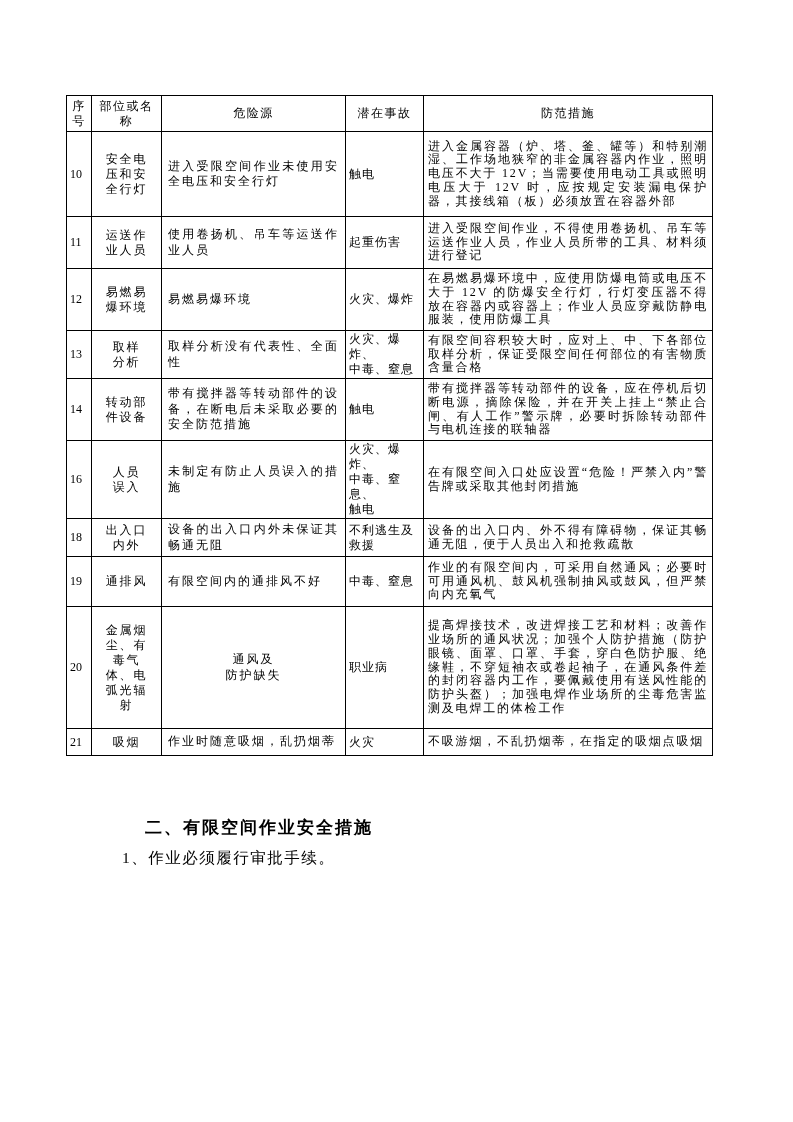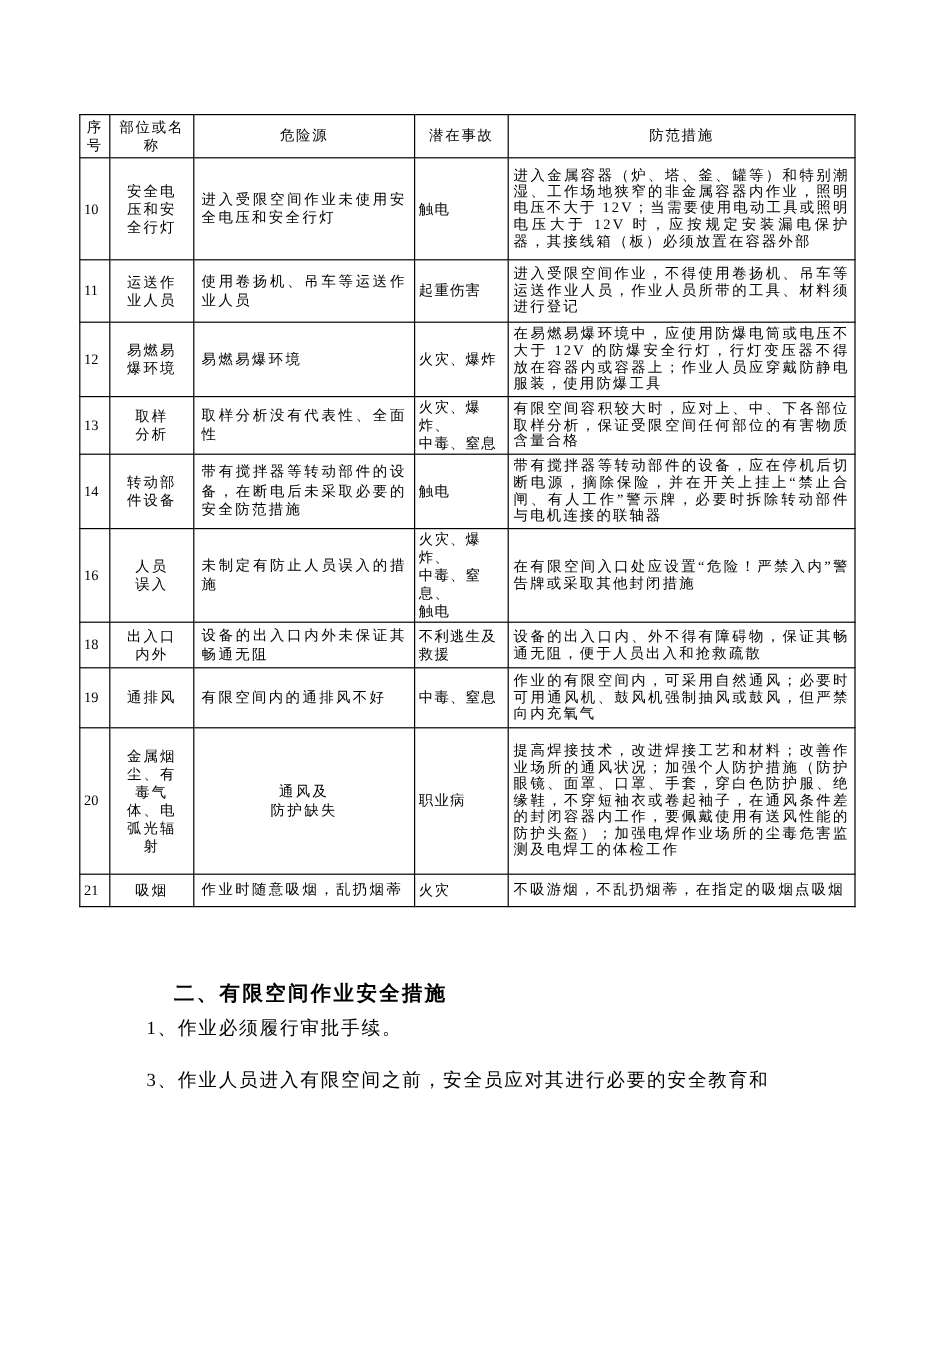--- a/index.html
+++ b/index.html
@@ -181,16 +181,15 @@
           <td class="accident">火灾</td>
           <td class="measures">不吸游烟，不乱扔烟蒂，在指定的吸烟点吸烟</td>
         </tr>
       </tbody>
   </table>
 
   <h2 class="section-heading">二、有限空间作业安全措施</h2>
 
   <div class="content">
     <p>1、作业必须履行审批手续。</p>
-    <p>3、作业人员进入有限空间之前，安全员应对其进行必要的安全教育和</p>
   </div>
 
 </div>
 
 </body></html>

